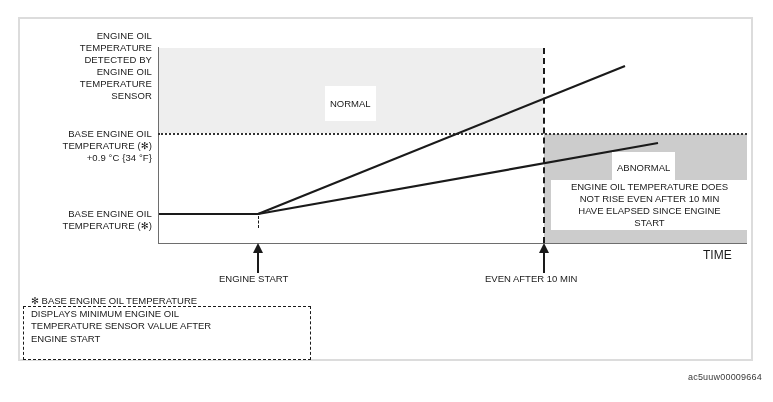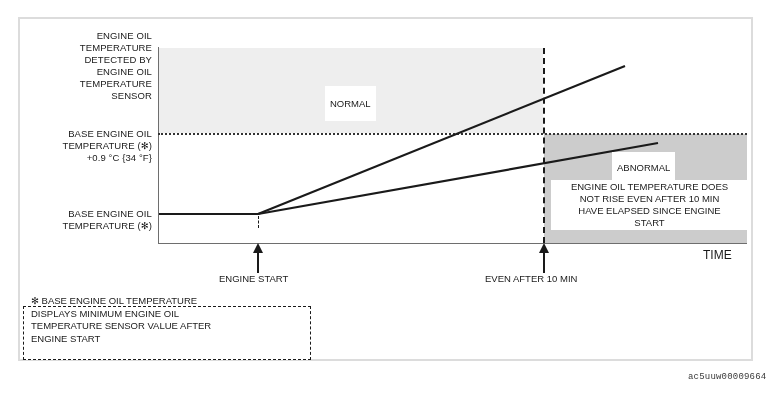--- a/index.html
+++ b/index.html
@@ -217,21 +217,21 @@
     width: 276px;
     font-size: 9.5px;
     line-height: 12.5px;
     color: #1a1a1a;
     white-space: pre-line;
   }
   .watermark {
     position: absolute;
     left: 688px;
     top: 372px;
-    font-family: Liberation Mono, monospace;
+    font-family: Liberation Sans, sans-serif;
     font-size: 9px;
     color: #3a3a3a;
     letter-spacing: 0.2px;
   }
 </style>
 </head>
 <body>
 
 <div id="root">
 

